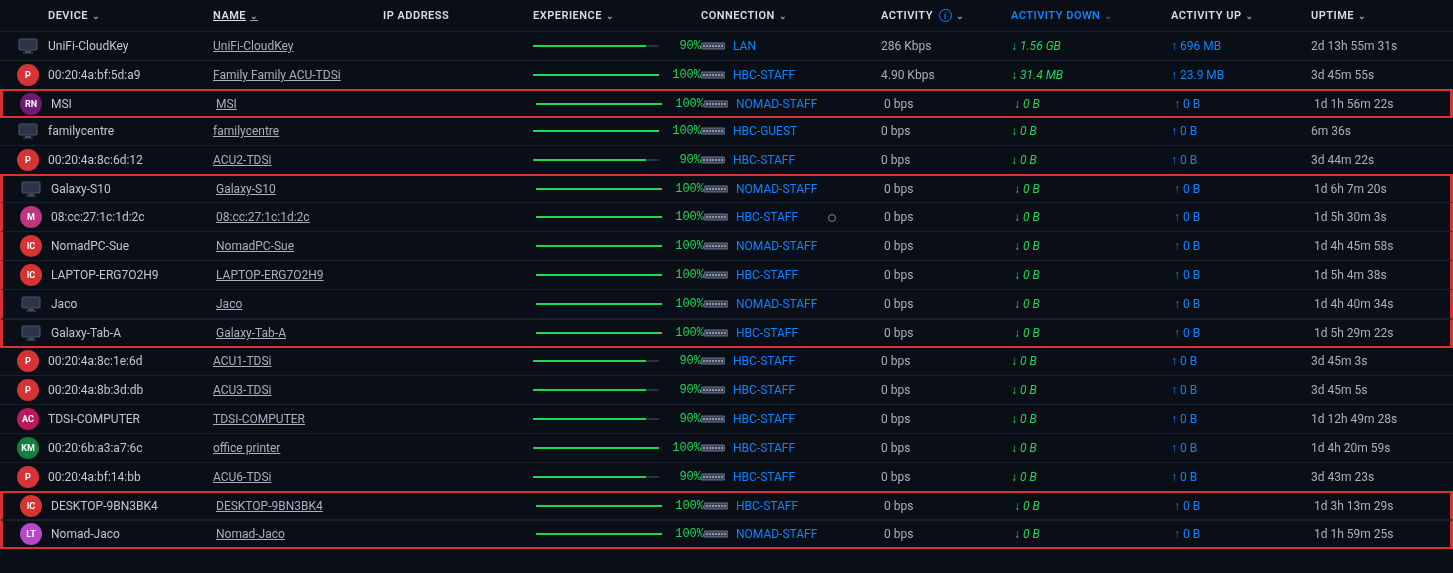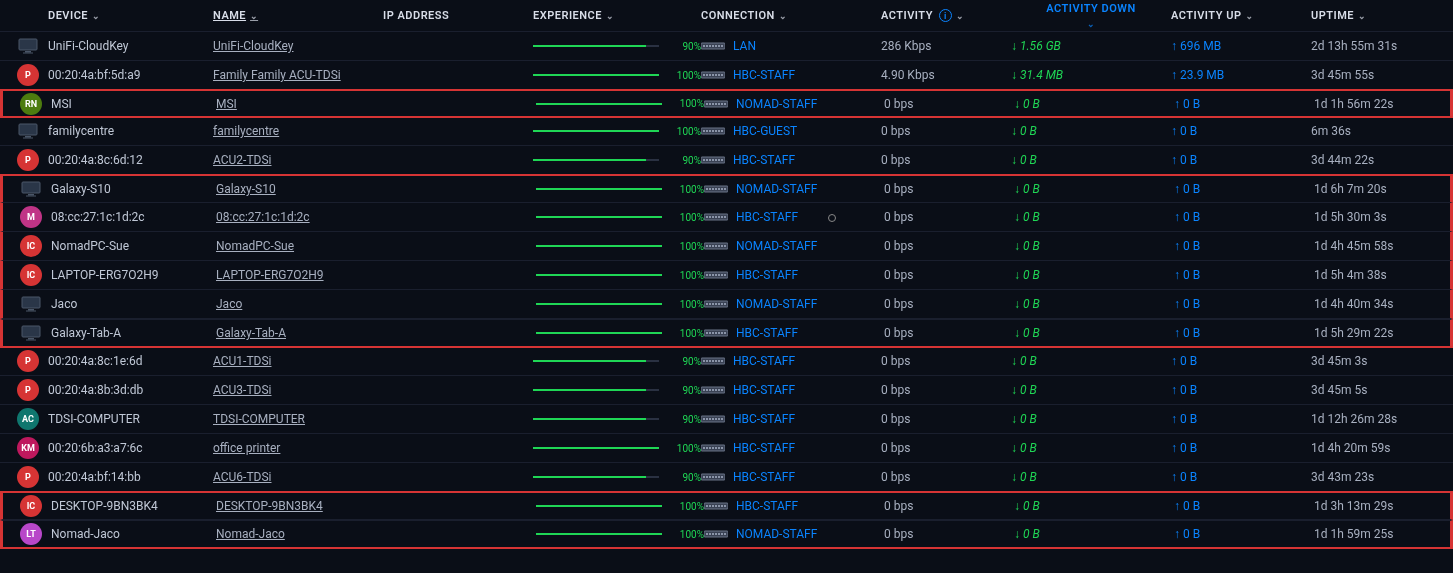--- a/index.html
+++ b/index.html
@@ -64,42 +64,42 @@
   .col-device { width: 165px; flex: none; }
   .col-name   { width: 170px; flex: none; text-decoration: underline; }
   .col-ip     { width: 150px; flex: none; }
   .col-exp    { width: 168px; flex: none; display:flex; align-items:center; gap:8px; }
   .col-conn   { width: 180px; flex: none; display:flex; align-items:center; gap:8px; }
   .col-act    { width: 130px; flex: none; }
   .col-down   { width: 160px; flex: none; }
   .col-up     { width: 140px; flex: none; }
   .col-uptime { width: 130px; flex: none; }
   .hdr { display:flex; align-items:center; gap:4px; cursor:pointer; }
-  .hdr.active { color: #0a84ff; flex-direction: column; }
+  .hdr.active { color: #0a84ff; }
   .chev { font-size: 9px; opacity: 0.7; }
   .info-icon {
     display:inline-flex; width:13px; height:13px; border:1px solid #0a84ff;
     border-radius:50%; align-items:center; justify-content:center;
     font-size:9px; color:#0a84ff; margin-left:2px;
   }
   .dev-icon {
     width: 22px; height: 22px; border-radius: 50%;
     display:flex; align-items:center; justify-content:center;
     font-size: 9px; font-weight: 700; color: #fff;
   }
   .mon-icon {
     width: 22px; height: 16px;
     display:flex; align-items:flex-start; justify-content:center;
   }
   .mon-icon svg { display:block; }
   .exp-bar {
     flex: 1; height: 2px; background: #2a3142; position: relative;
   }
   .exp-fill { height: 100%; background: #1fd655; }
-  .exp-val { color: #1fd655; font-size: 10px; min-width: 34px; text-align: right; }
+  .exp-val { color: #1fd655; font-size: 12px; min-width: 34px; text-align: right; font-family: Liberation Mono, monospace; }
   .conn-sw {
     display:inline-block;
   }
   .conn-sw svg { display:block; }
   .link { color: #0a84ff; }
   .down-arr, .up-arr { margin-right: 3px; }
   .val-green { color: #1fd655; font-style: italic; }
   .val-blue { color: #0a84ff; }
   .muted { color: #a8b0c0; }
   .cursor-dot {
@@ -220,21 +220,21 @@
           </span>
           <span class="link">HBC-STAFF</span>
         </div>
         <div class="col-act muted">4.90 Kbps</div>
         <div class="col-down"><span class="val-green"><span class="down-arr">↓</span><span>31.4 MB</span></span></div>
         <div class="col-up"><span class="val-blue"><span class="up-arr">↑</span><span>23.9 MB</span></span></div>
         <div class="col-uptime muted">3d 45m 55s</div>
       </div>
       <div class="row hl">
         <div class="col-icon">
-          <span class="dev-icon" style="background:#4d7c0f">RN</span>
+          <span class="dev-icon" style="background:#701a75">RN</span>
         </div>
         <div class="col-device">MSI</div>
         <div class="col-name muted">MSI</div>
         <div class="col-ip"></div>
         <div class="col-exp">
           <div class="exp-bar">
             <div class="exp-fill" style="width:100%"></div>
           </div>
           <span class="exp-val">100%</span>
         </div>
@@ -608,21 +608,21 @@
           </span>
           <span class="link">HBC-STAFF</span>
         </div>
         <div class="col-act muted">0 bps</div>
         <div class="col-down"><span class="val-green"><span class="down-arr">↓</span><span>0 B</span></span></div>
         <div class="col-up"><span class="val-blue"><span class="up-arr">↑</span><span>0 B</span></span></div>
         <div class="col-uptime muted">3d 45m 5s</div>
       </div>
       <div class="row">
         <div class="col-icon">
-          <span class="dev-icon" style="background:#0f766e">AC</span>
+          <span class="dev-icon" style="background:#be185d">AC</span>
         </div>
         <div class="col-device">TDSI-COMPUTER</div>
         <div class="col-name muted">TDSI-COMPUTER</div>
         <div class="col-ip"></div>
         <div class="col-exp">
           <div class="exp-bar">
             <div class="exp-fill" style="width:90%"></div>
           </div>
           <span class="exp-val">90%</span>
         </div>
@@ -637,25 +637,25 @@
               <rect x="14" y="4" width="2" height="2" fill="#8a94a8"></rect>
               <rect x="17" y="4" width="2" height="2" fill="#8a94a8"></rect>
               <rect x="20" y="4" width="2" height="2" fill="#8a94a8"></rect>
             </svg>
           </span>
           <span class="link">HBC-STAFF</span>
         </div>
         <div class="col-act muted">0 bps</div>
         <div class="col-down"><span class="val-green"><span class="down-arr">↓</span><span>0 B</span></span></div>
         <div class="col-up"><span class="val-blue"><span class="up-arr">↑</span><span>0 B</span></span></div>
-        <div class="col-uptime muted">1d 12h 26m 28s</div>
-      </div>
-      <div class="row">
-        <div class="col-icon">
-          <span class="dev-icon" style="background:#be185d">KM</span>
+        <div class="col-uptime muted">1d 12h 49m 28s</div>
+      </div>
+      <div class="row">
+        <div class="col-icon">
+          <span class="dev-icon" style="background:#15803d">KM</span>
         </div>
         <div class="col-device">00:20:6b:a3:a7:6c</div>
         <div class="col-name muted">office printer</div>
         <div class="col-ip"></div>
         <div class="col-exp">
           <div class="exp-bar">
             <div class="exp-fill" style="width:100%"></div>
           </div>
           <span class="exp-val">100%</span>
         </div>

